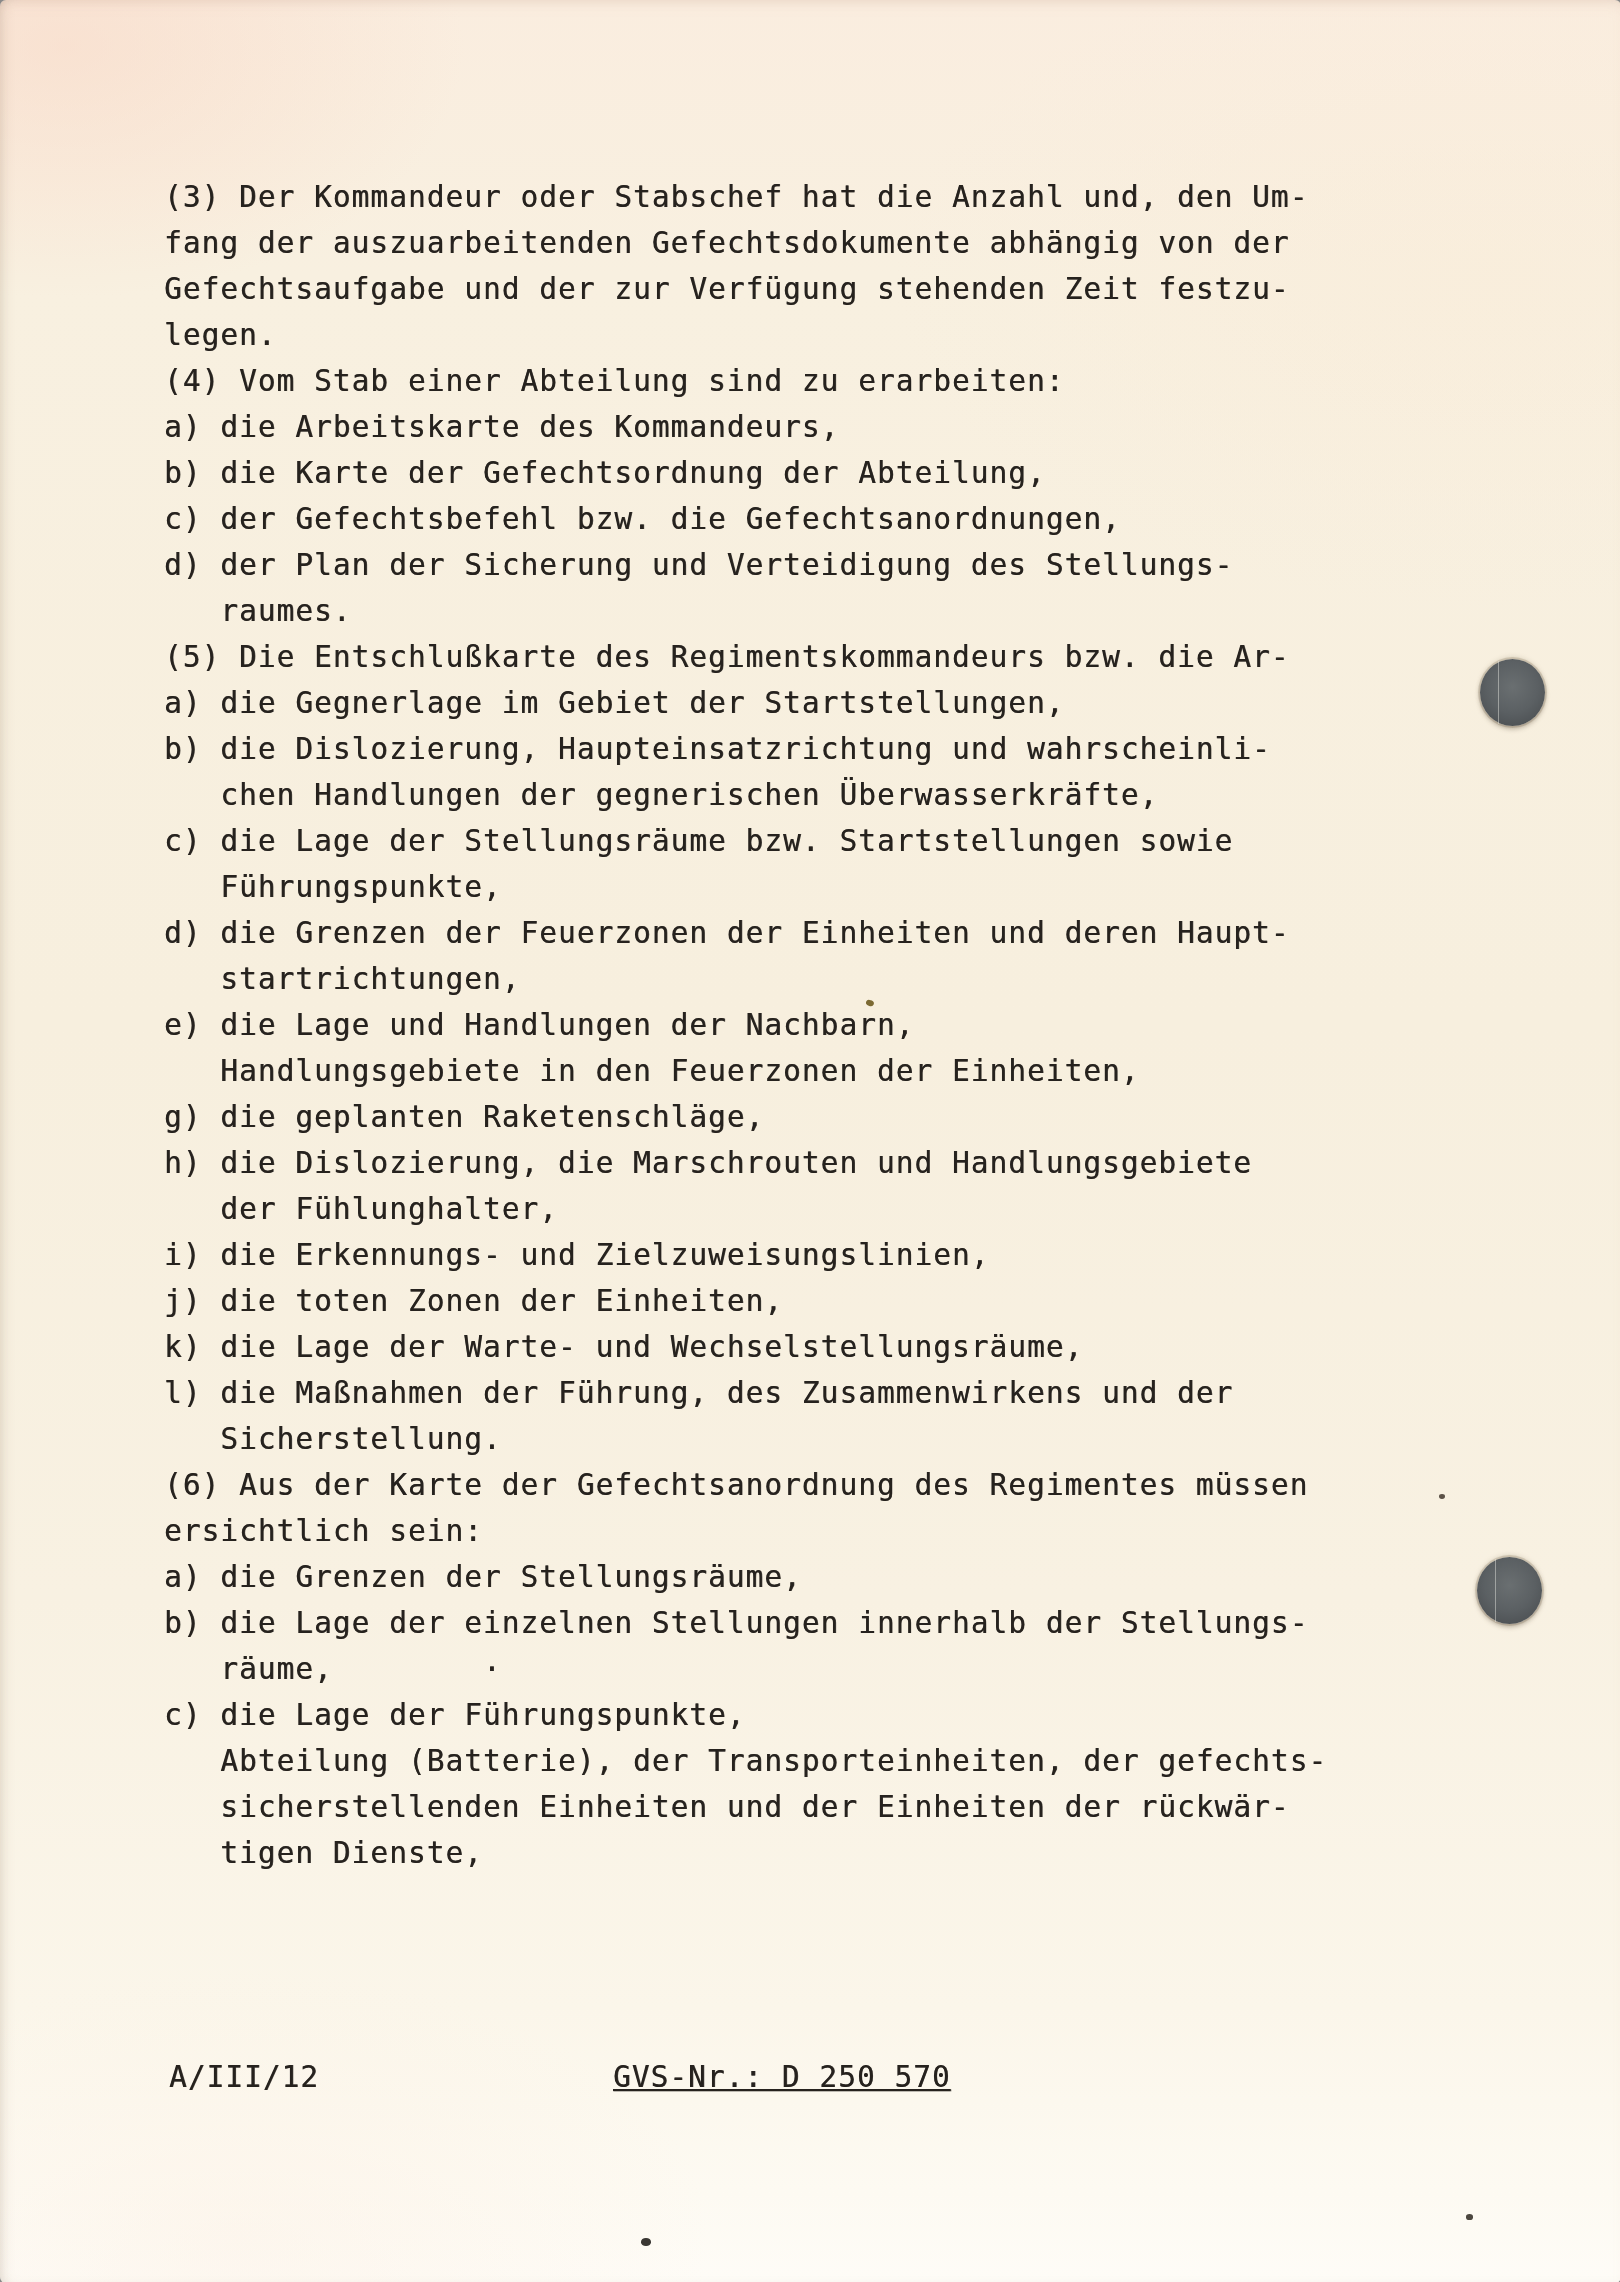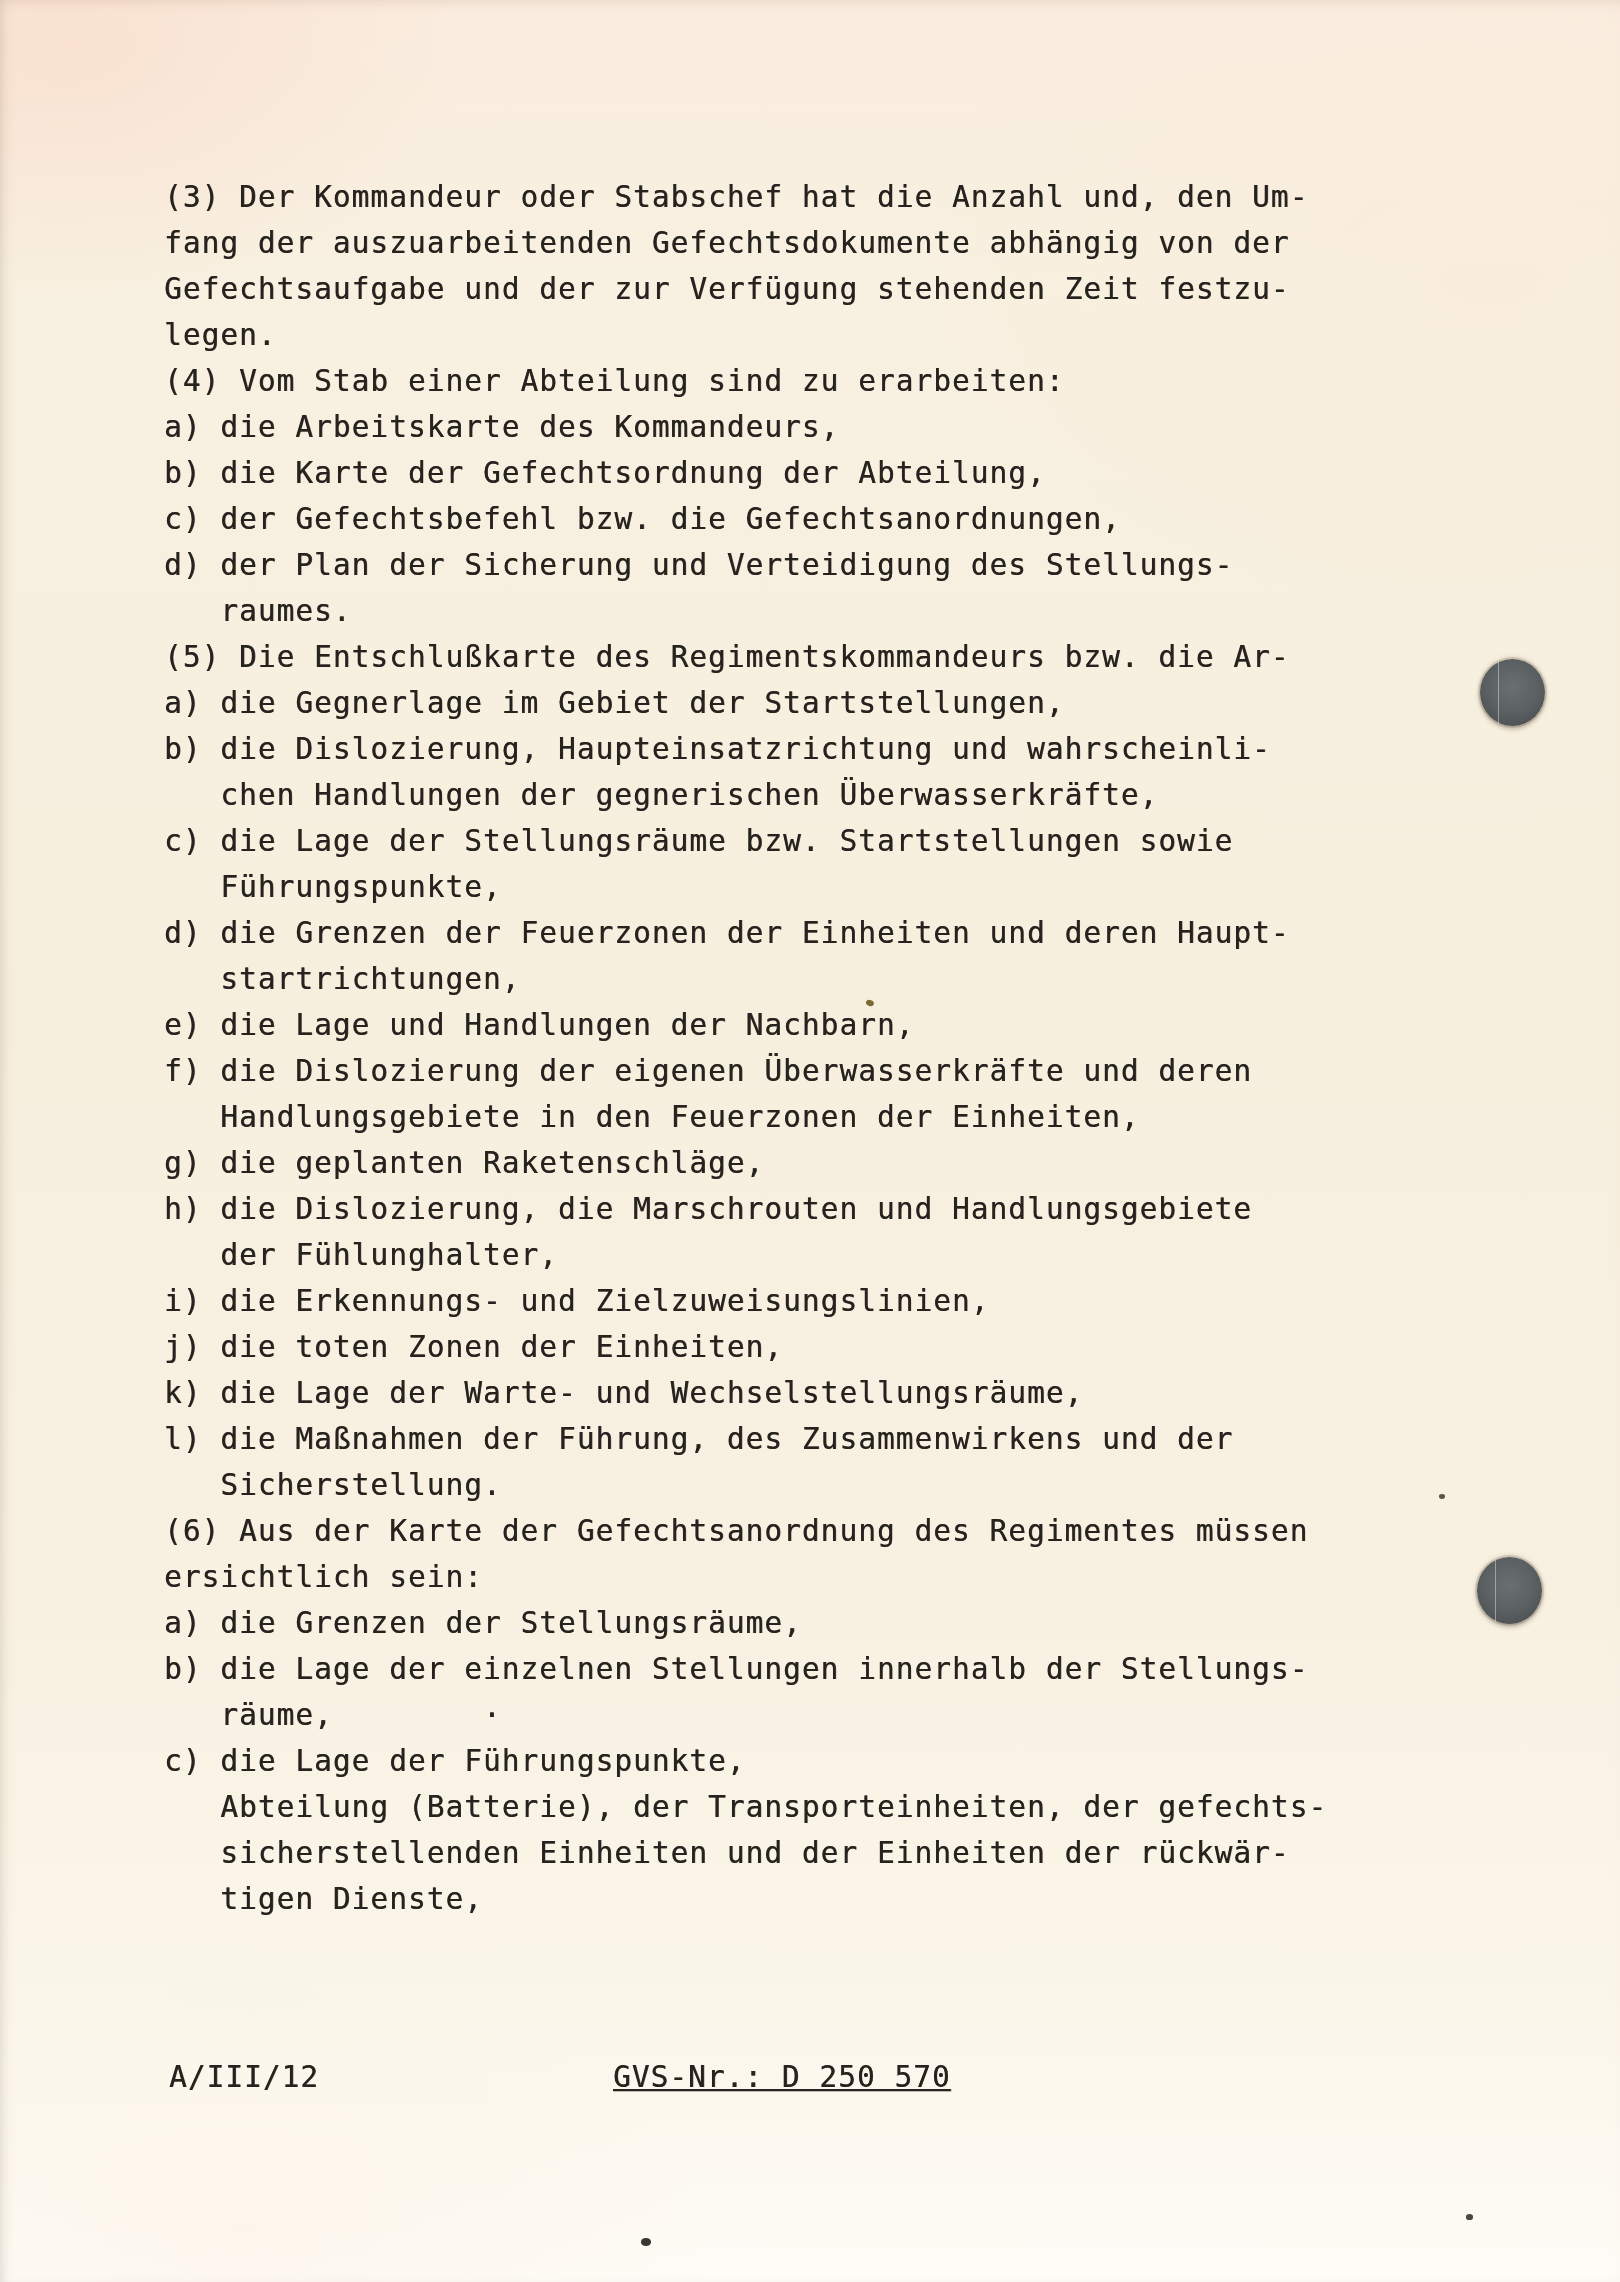--- a/index.html
+++ b/index.html
@@ -20,20 +20,21 @@
       linear-gradient(180deg,
         #faeddf 0%,
         #f8f0e0 12%,
         #f7efde 45%,
         #f8f1e2 70%,
         #fbf6ea 88%,
         #fdfaf2 96%,
         #fefcf7 100%);
     box-shadow: inset 7.6px 0 15px -9.5px rgba(130,110,90,0.35),
                 inset 0 9.5px 17px -11.4px rgba(200,160,140,0.35);
+    border-radius: 6px;
   }
 
   .body-text {
     position: absolute;
     left: 164px;
     top: 174px;
     color: #26221e;
     font-size: 29.5px;
     line-height: 46px;
     letter-spacing: 1px;
@@ -103,21 +104,20 @@
       <div class="line">   raumes.</div>
       <div class="line">(5) Die Entschlußkarte des Regimentskommandeurs bzw. die Ar-</div>
       <div class="line">a) die Gegnerlage im Gebiet der Startstellungen,</div>
       <div class="line">b) die Dislozierung, Haupteinsatzrichtung und wahrscheinli-</div>
       <div class="line">   chen Handlungen der gegnerischen Überwasserkräfte,</div>
       <div class="line">c) die Lage der Stellungsräume bzw. Startstellungen sowie</div>
       <div class="line">   Führungspunkte,</div>
       <div class="line">d) die Grenzen der Feuerzonen der Einheiten und deren Haupt-</div>
       <div class="line">   startrichtungen,</div>
       <div class="line">e) die Lage und Handlungen der Nachbarn,</div>
-      <div class="line">f) die Dislozierung der eigenen Überwasserkräfte und deren</div>
       <div class="line">   Handlungsgebiete in den Feuerzonen der Einheiten,</div>
       <div class="line">g) die geplanten Raketenschläge,</div>
       <div class="line">h) die Dislozierung, die Marschrouten und Handlungsgebiete</div>
       <div class="line">   der Fühlunghalter,</div>
       <div class="line">i) die Erkennungs- und Zielzuweisungslinien,</div>
       <div class="line">j) die toten Zonen der Einheiten,</div>
       <div class="line">k) die Lage der Warte- und Wechselstellungsräume,</div>
       <div class="line">l) die Maßnahmen der Führung, des Zusammenwirkens und der</div>
       <div class="line">   Sicherstellung.</div>
       <div class="line">(6) Aus der Karte der Gefechtsanordnung des Regimentes müssen</div>

